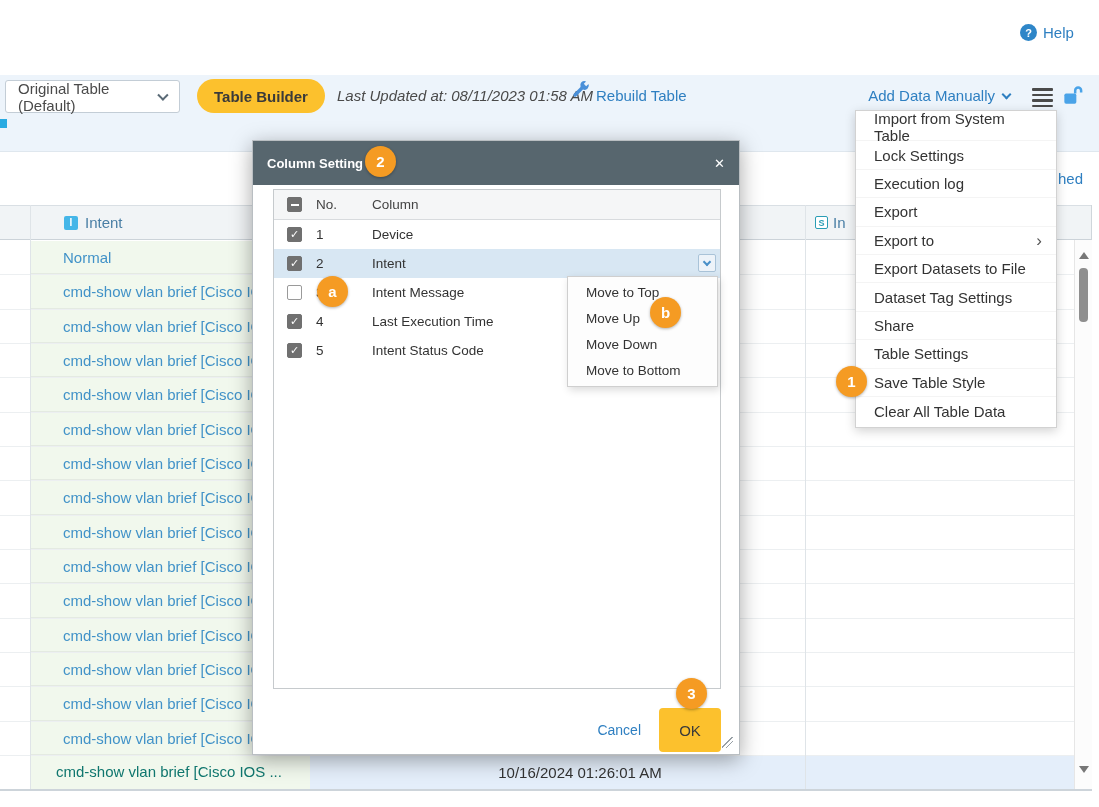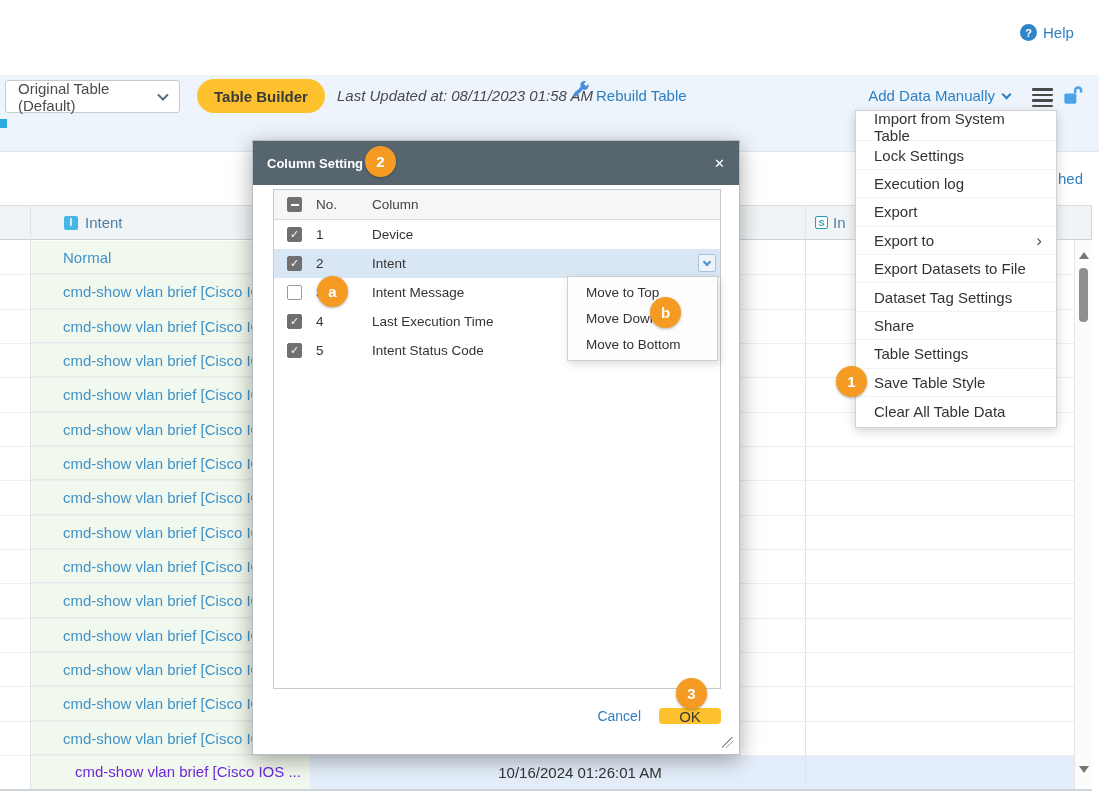--- a/index.html
+++ b/index.html
@@ -51,21 +51,21 @@
   .type-ic-s{width:13px;height:13px;border:1.5px solid #2a9db5;border-radius:2px;color:#2a9db5;
              font-size:9px;font-weight:bold;display:flex;align-items:center;justify-content:center;background:#fff;}
   .dt-body{position:absolute;left:0;top:241px;width:1074px;}
   .dt-row{position:relative;height:34.33px;border-bottom:1px solid #eceff1;}
   .dt-cell{position:absolute;left:30px;top:0;width:280px;height:100%;background:#f1f8ed;
            border-bottom:1px solid #e4eae2;}
   .dt-cell span{display:block;padding-left:33px;line-height:33px;font-size:15px;color:#4192c8;
                 white-space:nowrap;overflow:hidden;cursor:pointer;}
   .dt-last{position:absolute;left:0;top:756px;width:1074px;height:33px;}
   .dt-last .green{position:absolute;left:30px;top:0;width:280px;height:100%;background:#f1f8ed;}
-  .dt-last .green span{display:block;padding-left:45px;line-height:32px;font-size:15px;color:#6d28d9;
+  .dt-last .green span{display:block;padding-left:26px;line-height:32px;font-size:15px;color:#0f766e;
                        white-space:nowrap;cursor:pointer;}
   .dt-last .blue{position:absolute;left:310px;top:0;width:764px;height:100%;background:#e4eefa;}
   .dt-last .ts{position:absolute;left:330px;top:0;width:500px;height:100%;display:flex;
                align-items:center;justify-content:center;font-size:15px;color:#333;}
   .vline{position:absolute;width:1px;background:#dfe4e8;top:205px;height:585px;}
   .dt-bottom{position:absolute;left:0;top:789px;width:1092px;height:2px;background:#cdd4da;}
 
   
   .sbar{position:absolute;left:1074px;top:240px;width:18px;height:549px;background:#fcfcfc;
         border-left:1px solid #e6e6e6;}
@@ -106,21 +106,21 @@
   .cb.checked::after{content:"\2713";color:#fff;font-size:11px;line-height:1;}
   .cb.indet{background:#707070;border-color:#707070;}
   .cb.indet::after{content:"";width:8px;height:2px;background:#fff;display:block;}
   .row-dd{position:absolute;right:4px;top:5px;width:18px;height:18px;background:#edf3f9;
           border:1px solid #a9c3d8;border-radius:2px;display:flex;align-items:center;
           justify-content:center;cursor:pointer;}
   .row-dd i{width:6px;height:6px;border-right:2px solid #4a90c8;border-bottom:2px solid #4a90c8;
             transform:rotate(45deg);margin-top:-3px;}
   .modal-footer{position:absolute;right:18px;top:567px;display:flex;align-items:center;gap:18px;}
   .btn-cancel{color:#2e7fc1;font-size:14px;cursor:pointer;}
-  .btn-ok{width:62px;height:16px;background:#fcc12d;border-radius:4px;display:flex;align-items:center;
+  .btn-ok{width:62px;height:44px;background:#fcc12d;border-radius:4px;display:flex;align-items:center;
           justify-content:center;font-size:15px;color:#3a3a3a;cursor:pointer;}
   .resize{position:absolute;right:6px;bottom:6px;width:11px;height:11px;
           background:linear-gradient(135deg,transparent 45%,#98a0a6 45%,#98a0a6 52%,
                      transparent 52%,transparent 65%,#98a0a6 65%,#98a0a6 72%,transparent 72%);}
 
   
   .ctx{position:absolute;left:567px;top:276px;width:151px;background:#fdfdfd;border:1px solid #cfcfcf;
        box-shadow:2px 3px 8px rgba(0,0,0,.15);z-index:120;padding:3px 0;}
   .ctx-item{height:25.8px;display:flex;align-items:center;padding-left:18px;font-size:13.5px;
             color:#333;cursor:pointer;}
@@ -396,20 +396,23 @@
     </div>
     <div class="resize"></div>
   </div>
 
   <div class="ctx">
 
   <div class="ctx-item">
         <span>Move to Top</span>
       </div>
       <div class="ctx-item">
+        <span>Move Up</span>
+      </div>
+      <div class="ctx-item">
         <span>Move Down</span>
       </div>
       <div class="ctx-item">
         <span>Move to Bottom</span>
       </div>
     </div>
 
   <div class="badge" style="left:836px;top:366px;">1</div>
   <div class="badge" style="left:365px;top:146px;">2</div>
   <div class="badge" style="left:676px;top:678px;">3</div>

